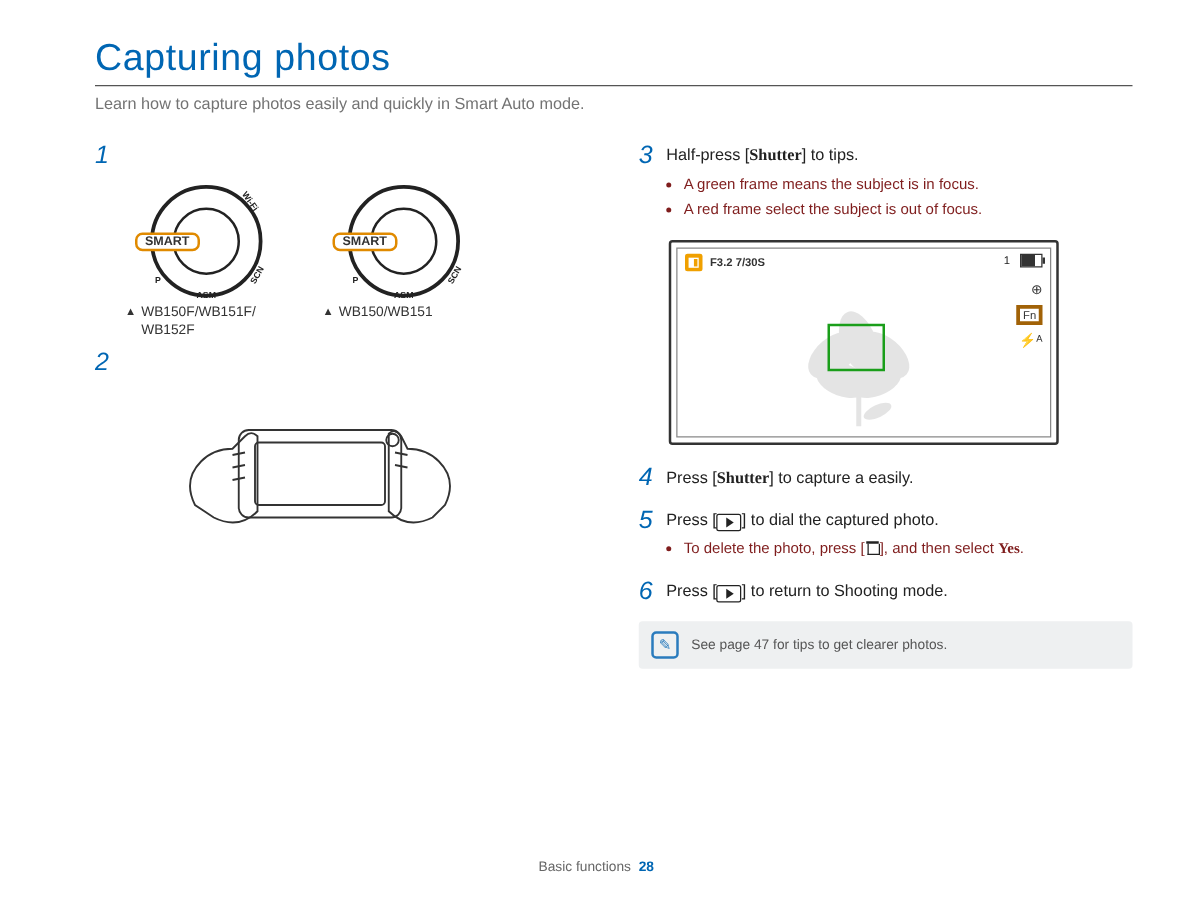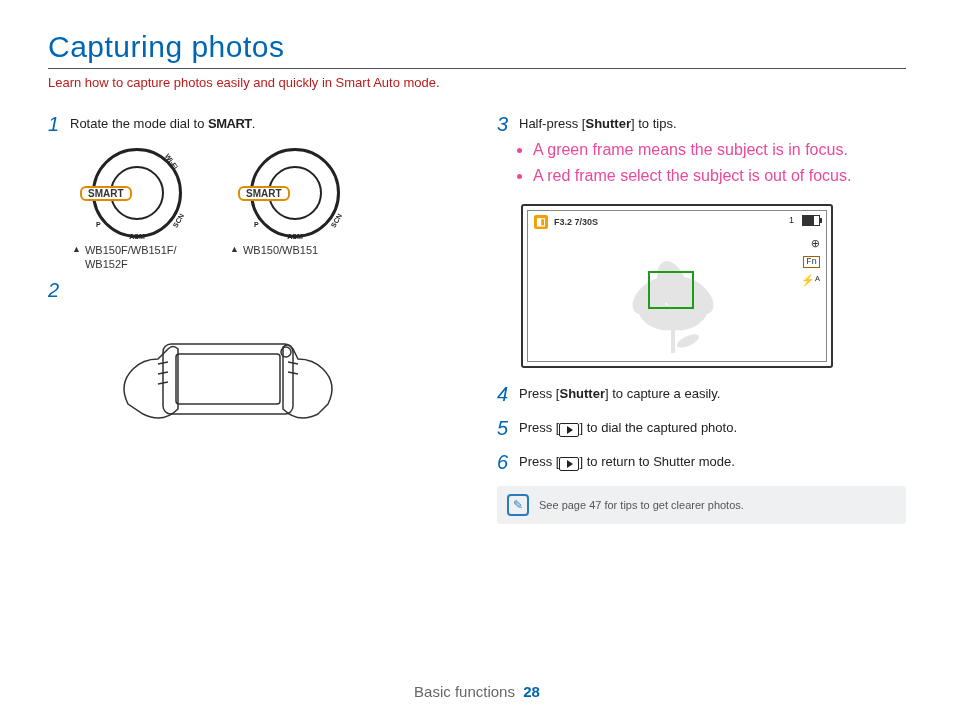--- a/index.html
+++ b/index.html
@@ -1,27 +1,27 @@
 <!DOCTYPE html>
 <html><head>
 <meta charset="utf-8">
 <style>
   html,body{margin:0;padding:0;font-family:"Helvetica Neue",Helvetica,Arial,sans-serif;font-weight:300;color:#222;background:#fff;}
-  .page{box-sizing:border-box;width:954px;height:720px;padding:30px 48px 20px 48px;position:relative;}
+  .page{box-sizing:border-box;width:954px;height:720px;padding:30px 48px 20px 76px;position:relative;}
   h1.title{font-size:30px;font-weight:400;color:#0066b3;margin:0 0 4px 0;letter-spacing:.5px;}
   .rule{border:none;border-top:1px solid #555;margin:0 0 6px 0;}
-  .lead{font-size:13px;color:#b91c1c;margin:0 0 24px 0;}
+  .lead{font-size:13px;color:#737373;margin:0 0 24px 0;}
   .cols{display:flex;gap:40px;}
   .col{flex:1;min-width:0;}
   .step{display:flex;margin:0 0 14px 0;}
   .num{font-size:20px;font-style:italic;color:#0066b3;font-weight:400;width:22px;flex:none;line-height:1;}
   .body{font-size:13px;color:#222;line-height:1.5;}
-  .body b{font-weight:700;}
+  .body b{font-weight:700;font-family:Liberation Serif, serif;}
   .smart{font-weight:900;letter-spacing:-0.5px;text-transform:uppercase;}
-  ul.sub{margin:4px 0 0 0;padding-left:14px;font-size:16px;color:#ec4899;}
+  ul.sub{margin:4px 0 0 0;padding-left:14px;font-size:12px;color:#7f1d1d;}
   ul.sub li{margin-bottom:2px;}
   .dials{display:flex;gap:28px;margin:14px 0 8px 24px;}
   .dialblk{width:130px;font-size:11px;color:#333;}
   .dial{position:relative;width:90px;height:90px;margin:0 auto 6px auto;}
   .ring{position:absolute;inset:0;border:3px solid #222;border-radius:50%;}
   .inner{position:absolute;inset:18px;border:2px solid #222;border-radius:50%;background:#fff;}
   .tag{position:absolute;left:-12px;top:38px;border:2px solid #e08a00;border-radius:6px;padding:0 6px;font-size:10px;font-weight:800;background:#fff;z-index:2;}
   .mk{position:absolute;font-size:7px;font-weight:700;color:#222;}
   .mk.asm{bottom:-2px;left:50%;transform:translateX(-50%) rotate(0deg);}
   .mk.p{bottom:10px;left:4px;}
@@ -32,50 +32,47 @@
   .camhold svg{width:240px;height:120px;}
   .screen{margin:12px auto 16px 24px;width:300px;border:2px solid #333;border-radius:3px;padding:4px;background:#fff;}
   .screen-in{border:1px solid #888;height:150px;position:relative;background:#fff;}
   .osd-tl{position:absolute;top:4px;left:6px;display:flex;gap:6px;align-items:center;font-size:9px;font-weight:700;color:#333;}
   .osd-tl .ico{width:14px;height:14px;background:#f0a000;border-radius:2px;display:flex;align-items:center;justify-content:center;color:#fff;font-size:10px;}
   .osd-tr{position:absolute;top:4px;right:6px;display:flex;gap:8px;align-items:center;font-size:9px;}
   .batt{width:16px;height:9px;border:1px solid #333;position:relative;}
   .batt:after{content:"";position:absolute;right:-3px;top:2px;width:2px;height:5px;background:#333;}
   .batt i{display:block;height:100%;width:70%;background:#333;}
   .osd-r{position:absolute;top:26px;right:6px;font-size:11px;color:#333;display:flex;flex-direction:column;gap:6px;align-items:flex-end;}
-  .osd-r .box{border:1px solid #a16207;padding:0 2px;font-size:9px;font-family:Liberation Mono, monospace;}
+  .osd-r .box{border:3px solid #a16207;padding:0 2px;font-size:9px;}
   .focus-box{position:absolute;left:120px;top:60px;width:42px;height:34px;border:2px solid #1a9e1a;}
   .flower{position:absolute;left:70px;top:30px;opacity:.55;}
   .playico{display:inline-flex;border:1.5px solid #222;border-radius:2px;width:18px;height:12px;vertical-align:-2px;align-items:center;justify-content:center;}
   .playico:before{content:"";border-left:6px solid #222;border-top:4px solid transparent;border-bottom:4px solid transparent;margin-left:2px;}
   .trash{display:inline-block;width:12px;height:12px;vertical-align:-2px;position:relative;}
   .trash:before{content:"";position:absolute;left:2px;top:3px;width:8px;height:8px;border:1px solid #222;border-top:none;}
   .trash:after{content:"";position:absolute;left:1px;top:1px;width:10px;height:2px;background:#222;}
   .tipbox{display:flex;gap:10px;align-items:center;background:#eef0f1;border-radius:3px;padding:8px 10px;margin-top:12px;font-size:11px;color:#555;}
   .tipico{width:18px;height:18px;flex:none;border:2px solid #2a7bbd;border-radius:4px;color:#2a7bbd;display:flex;align-items:center;justify-content:center;font-size:12px;}
-  .footer{position:absolute;bottom:20px;left:0;right:0;text-align:center;font-size:15px;color:#666;}
+  .footer{position:absolute;bottom:20px;left:0;right:0;text-align:center;font-size:11px;color:#666;}
   .footer .pg{color:#0066b3;font-weight:600;}
   .dialcap{display:flex;gap:4px;font-size:11px;line-height:1.25;}
 </style>
 </head>
 <body>
 
 <div class="page">
   <h1 class="title">Capturing photos</h1>
   <hr class="rule">
   <p class="lead">Learn how to capture photos easily and quickly in Smart Auto mode.</p>
 
   <div class="cols">
 
     <div class="col">
       <div class="step">
         <div class="num">1</div>
-        <div class="body">
-          <span>Rotate the mode dial to </span><span class="smart">SMART</span><span>.</span>
-        </div>
       </div>
 
       <div class="dials">
         <div class="dialblk">
           <div class="dial">
             <div class="ring"></div>
               <div class="inner"></div>
             <div class="tag">SMART</div>
             <span class="mk p">P</span>
             <span class="mk asm">ASM</span>
@@ -170,27 +167,32 @@
         <div class="num">4</div>
         <div class="body">
           <span>Press [</span><b>Shutter</b><span>] to capture a easily.</span>
         </div>
       </div>
 
       <div class="step">
         <div class="num">5</div>
         <div class="body">
           <span>Press [</span><span class="playico"></span><span>] to dial the captured photo.</span>
+          <ul class="sub">
+            <li>
+              <span>To delete the photo, press [</span><span class="trash"></span><span>], and then select </span><b>Yes</b>.
+            </li>
+          </ul>
         </div>
       </div>
 
       <div class="step">
         <div class="num">6</div>
         <div class="body">
-          <span>Press [</span><span class="playico"></span><span>] to return to Shutter mode.</span>
+          <span>Press [</span><span class="playico"></span><span>] to return to Shooting mode.</span>
         </div>
       </div>
 
       <div class="tipbox">
         <div class="tipico">✎</div>
         <div>See page 47 for tips to get clearer photos.</div>
       </div>
     </div>
   </div>
 

